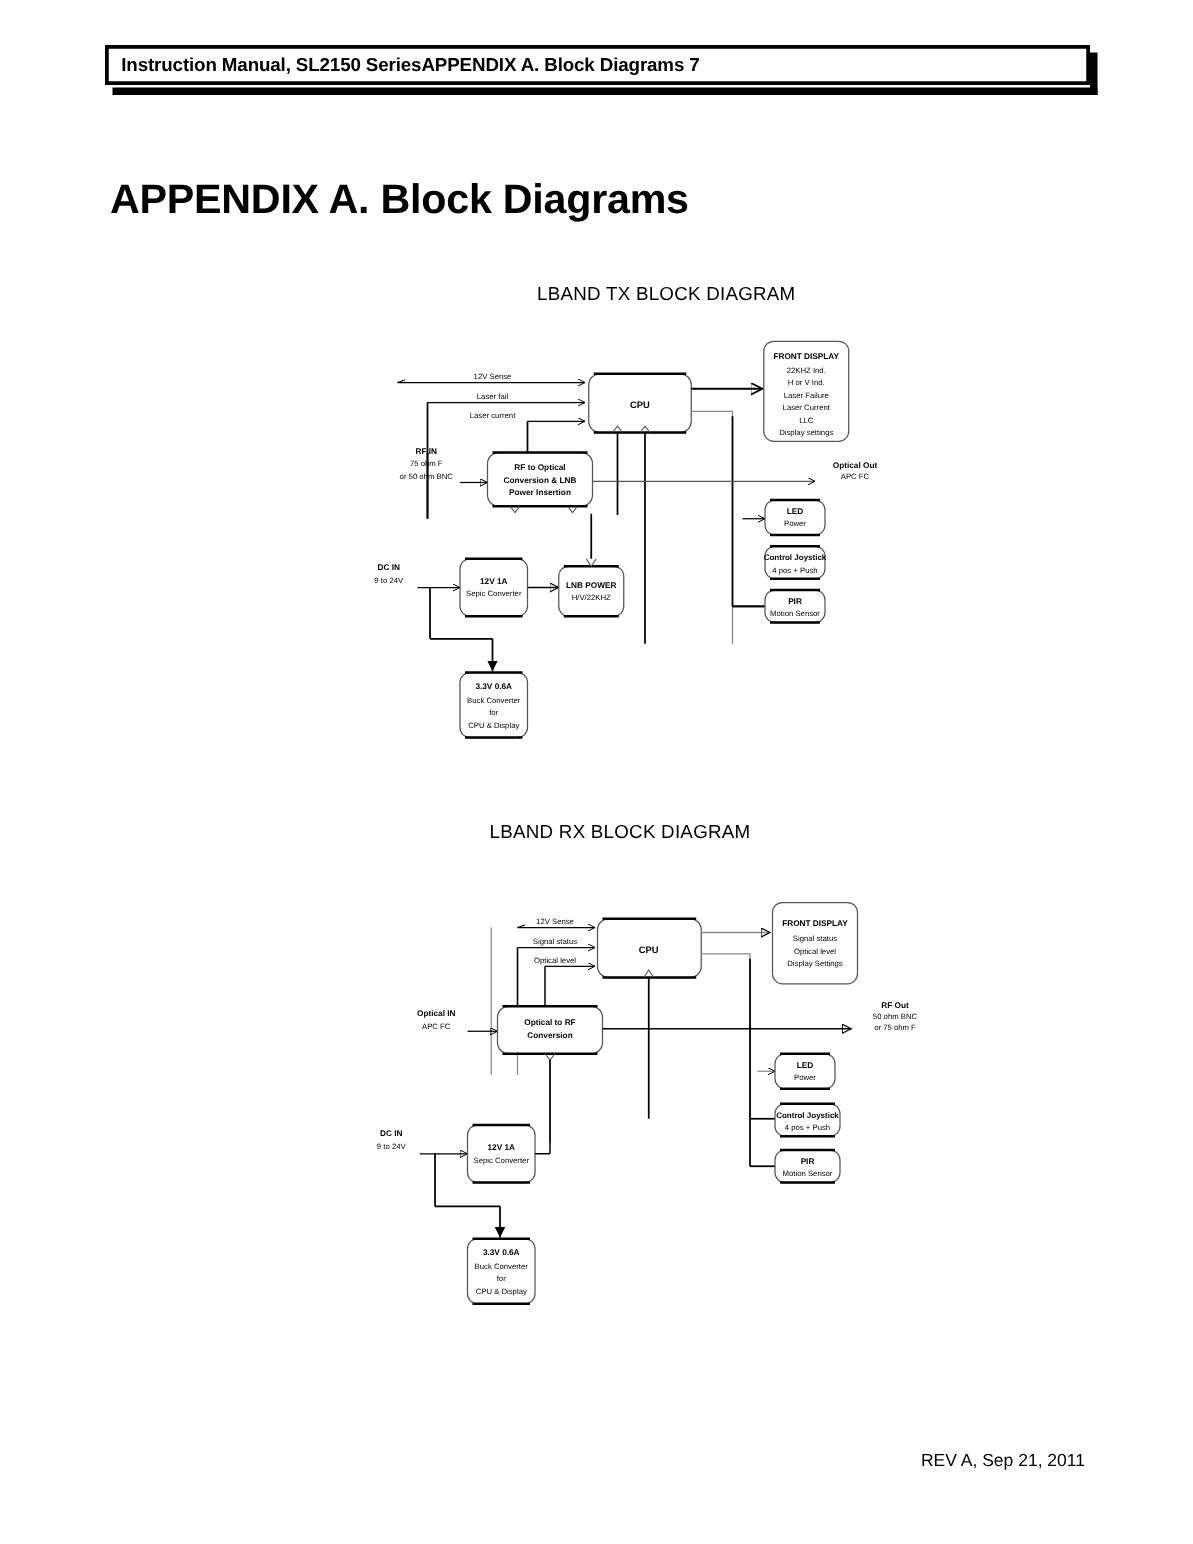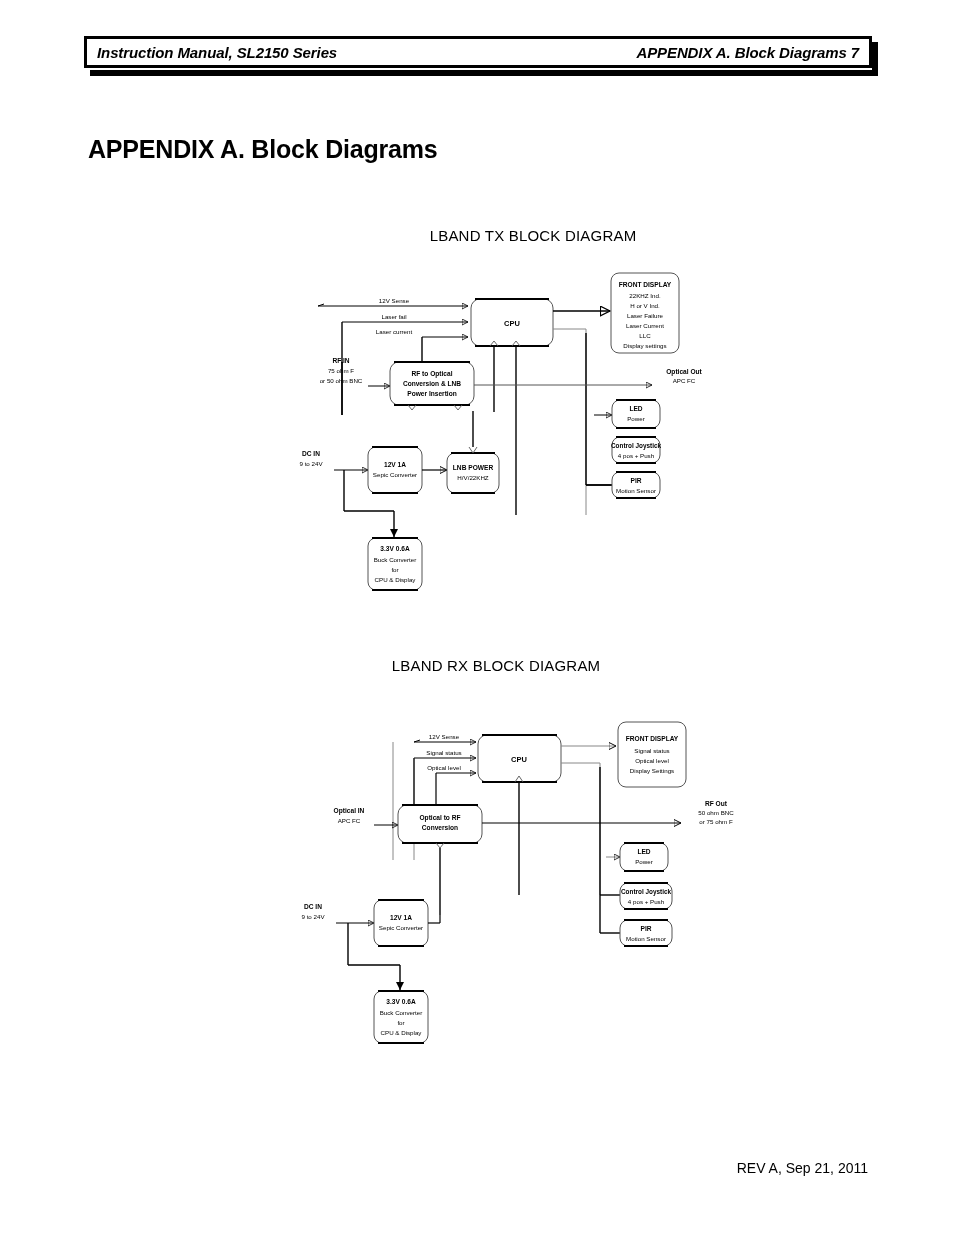--- a/index.html
+++ b/index.html
@@ -33,36 +33,34 @@
     position: absolute;
     left: 872px; top: 42px;
     width: 6px; height: 34px;
     background: #000;
   }
   .header-inner {
     position: absolute;
     inset: 0;
     display: flex;
     align-items: center;
-    justify-content: space-between;
     padding: 0 10px 0 10px;
-    font-style: italic;
   }
   .header-left, .header-right {
     font-size: 15px;
     font-weight: bold;
     letter-spacing: -0.1px;
     white-space: nowrap;
   }
 
   
   .page-title {
     position: absolute;
     left: 88px; top: 118px;
-    font-size: 25px;
+    font-size: 33px;
     font-weight: bold;
     letter-spacing: -0.2px;
   }
 
   
   .diagram {
     position: absolute;
     left: 16px;
     padding-left: 40px;
   }

